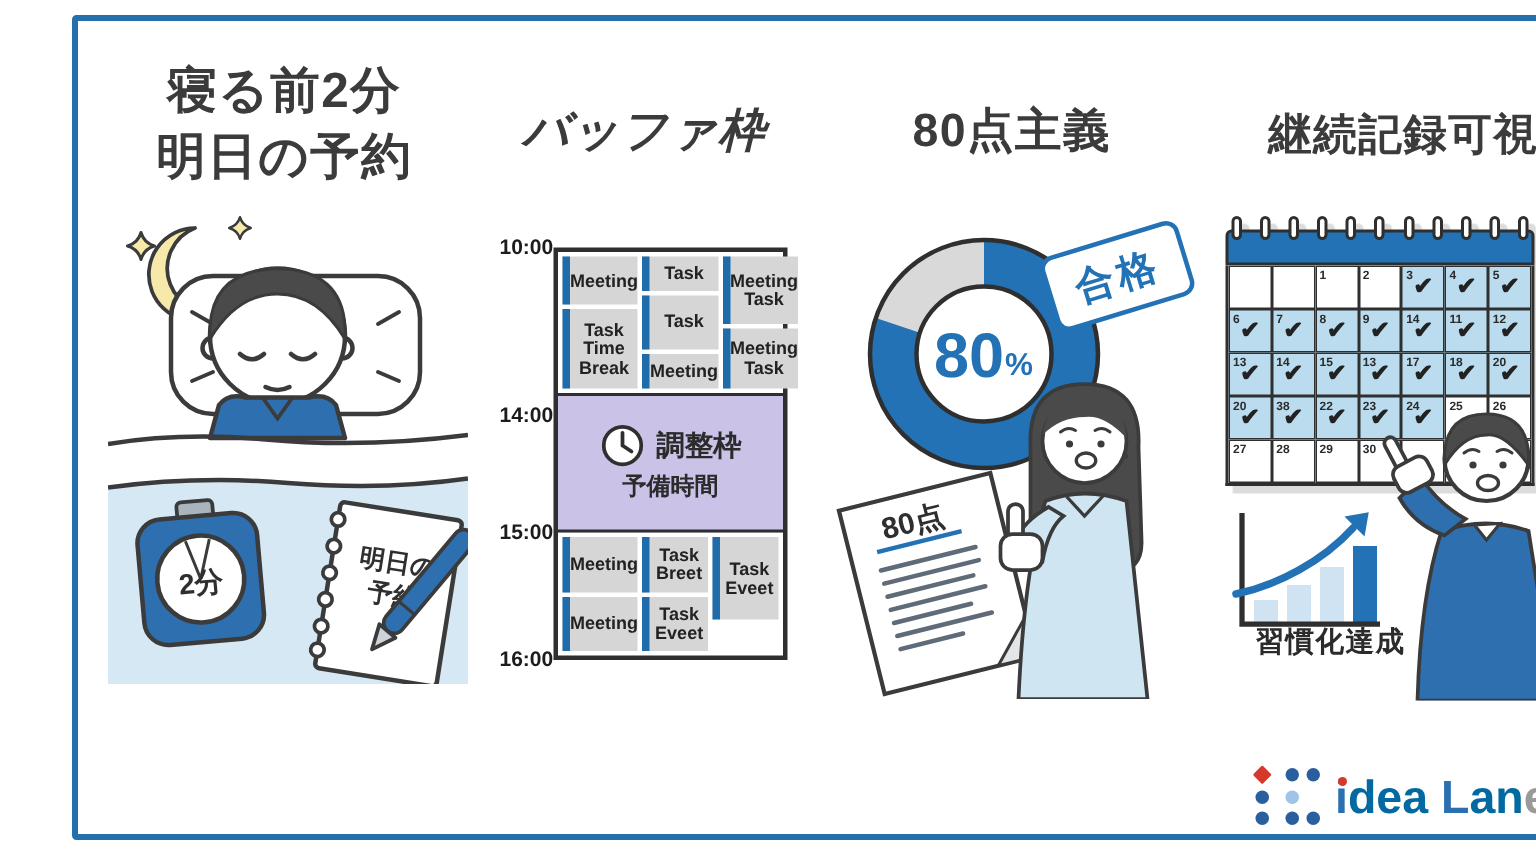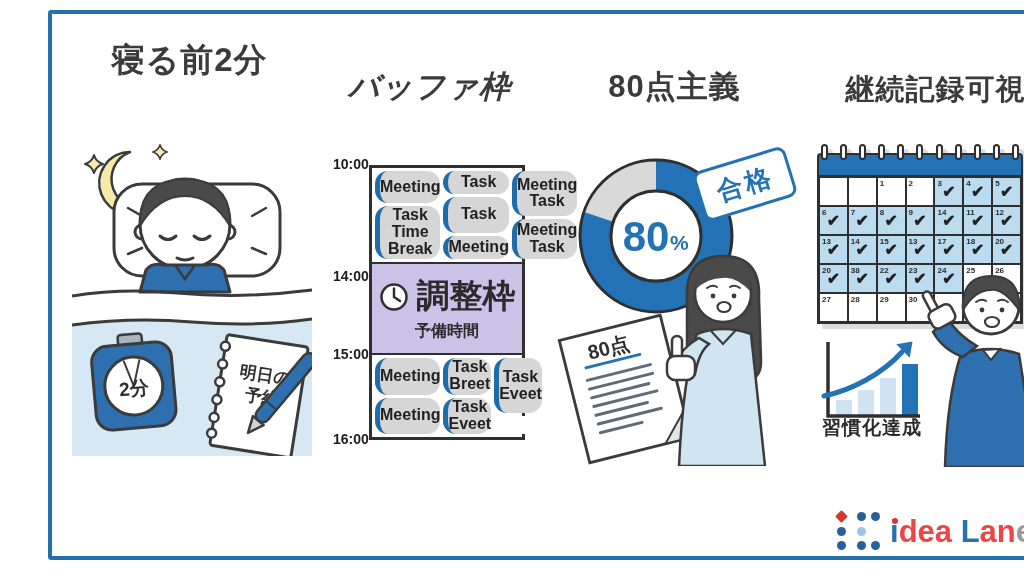--- a/index.html
+++ b/index.html
@@ -8,62 +8,63 @@
   .abs{position:absolute;}
   .frame{position:absolute;left:11px;top:10px;right:12px;bottom:12px;border:4px solid #2470ad;border-radius:3px;}
   .title{position:absolute;text-align:center;font-weight:800;color:#3b3b3b;letter-spacing:1px;}
   .title-line{line-height:44px;}
   
   .sched-wrap{position:absolute;left:296px;top:152px;width:198px;height:300px;}
   .time-label{position:absolute;left:0;width:32px;text-align:right;font-size:14px;font-weight:700;color:#1c1c1c;}
   .sched-grid{position:absolute;left:36px;top:13px;width:156px;height:275px;border:3px solid #2f2f2f;background:#fff;box-sizing:border-box;display:flex;flex-direction:column;}
   .sched-section{display:flex;gap:3px;padding:3px;box-sizing:border-box;}
   .sched-col{flex:1;display:flex;flex-direction:column;gap:3px;}
-  .sched-block{background:#d6d6d6;border-left:5px solid #1f6cab;display:flex;align-items:center;justify-content:center;text-align:center;font-size:16px;font-weight:700;color:#222;line-height:1.05;white-space:pre-line;flex-basis:0;border-radius:13px;}
+  .sched-block{background:#d6d6d6;border-left:5px solid #1f6cab;display:flex;align-items:center;justify-content:center;text-align:center;font-size:12px;font-weight:700;color:#222;line-height:1.05;white-space:pre-line;flex-basis:0;}
   .sched-empty{background:#fff;border-left:none;}
   .buffer-block{background:#cbc2e8;border-top:2px solid #2f2f2f;border-bottom:2px solid #2f2f2f;display:flex;flex-direction:column;align-items:center;justify-content:center;}
   .buffer-row{display:flex;align-items:center;gap:8px;}
-  .buffer-title{font-size:33px;font-weight:800;color:#2b2b2b;}
+  .buffer-title{font-size:19px;font-weight:800;color:#2b2b2b;}
   .buffer-sub{font-size:16px;font-weight:800;color:#2b2b2b;margin-top:2px;}
   
   .stamp{position:absolute;left:660px;top:158px;width:90px;height:46px;border:3.5px solid #2272b5;border-radius:9px;background:#fff;display:flex;align-items:center;justify-content:center;transform:rotate(-17deg);font-size:26px;font-weight:800;color:#2272b5;letter-spacing:3px;z-index:6;}
   
   .calendar{position:absolute;left:780px;top:144px;width:206px;height:184px;filter:drop-shadow(5px 5px 0 #dcdcdc);z-index:2;}
   .cal-rings{position:absolute;left:4px;right:4px;top:0;height:18px;display:flex;justify-content:space-between;z-index:3;}
   .ring{width:7px;height:16px;border:2.5px solid #2f2f2f;border-radius:5px;background:#fff;box-sizing:border-box;}
   .cal-header{position:absolute;left:0;right:0;top:9px;height:24px;background:#2272b5;border:2.5px solid #2f2f2f;border-radius:4px 4px 0 0;box-sizing:border-box;}
   .cal-grid{position:absolute;left:0;right:0;top:33px;border:2.5px solid #2f2f2f;border-top:none;background:#fff;box-sizing:border-box;}
   .cal-row{display:flex;}
   .cal-cell{flex:1;height:29px;border:1.1px solid #2f2f2f;position:relative;background:#fff;box-sizing:border-box;}
   .cal-cell.checked{background:#badcee;}
   .cal-day{position:absolute;top:0.5px;left:2px;font-size:8px;font-weight:700;color:#2b2b2b;}
   .cal-check{display:block;text-align:center;font-size:16px;line-height:27px;font-weight:900;color:#222;}
-  .chart-label{position:absolute;left:770px;top:415px;width:130px;text-align:center;font-size:19px;font-weight:800;color:#2b2b2b;letter-spacing:1px;}
+  .chart-label{position:absolute;left:770px;top:415px;width:130px;text-align:right;font-size:19px;font-weight:800;color:#2b2b2b;letter-spacing:1px;}
   
   .logo{position:absolute;left:797px;top:507px;height:50px;display:flex;align-items:center;gap:10px;}
   .logo-mark{position:relative;width:46px;height:42px;}
   .logo-dot{position:absolute;width:9px;height:9px;border-radius:50%;}
   .logo-dot.diamond{border-radius:1px;transform:rotate(45deg);}
   .logo-text{font-size:31px;font-weight:800;display:flex;align-items:baseline;}
   .logo-part{white-space:pre;}
   .logo-blue{color:#2a6fb2;}
-  .logo-gray{color:#ef4444;}
+  .logo-gray{color:#0369a1;}
   .logo-lightgray{color:#9a9a9a;}
   .logo-i-dot{position:relative;}
   .logo-i-dot::after{content:'';position:absolute;left:1.5px;top:4px;width:6px;height:6px;border-radius:50%;background:#d6382c;}
 </style>
 </head>
 <body>
 
 <div class="stage">
 
   <div class="frame"></div>
 
   <div class="title" style="left:35px;top:38px;width:235px;font-size:33px;">
     <div class="title-line">寝る前2分</div>
+    <div class="title-line">明日の予約</div>
   </div>
   <div class="title" style="left:290px;top:66px;width:205px;font-size:31px;font-style:italic;">バッファ枠</div>
   <div class="title" style="left:535px;top:66px;width:205px;font-size:31px;">80点主義</div>
   <div class="title" style="left:786px;top:70px;width:255px;font-size:29px;">継続記録可視化</div>
 
   <svg class="abs" style="left:35px;top:138px;" width="240" height="318" viewBox="0 0 240 318">
     <g>
       <path d="M0,-9 Q2,-2 9,0 Q2,2 0,9 Q-2,2 -9,0 Q-2,-2 0,-9 Z" transform="translate(22,26)" fill="#f6e9a9" stroke="#3b3b3b" stroke-width="2" stroke-linejoin="round"></path>
       <path d="M0,-9 Q2,-2 9,0 Q2,2 0,9 Q-2,2 -9,0 Q-2,-2 0,-9 Z" transform="translate(88,14) scale(0.8)" fill="#f6e9a9" stroke="#3b3b3b" stroke-width="2" stroke-linejoin="round"></path>
       <path d="M58,14 A31,31 0 1 0 79,68 A25,25 0 1 1 58,14 Z" fill="#f6e9a9" stroke="#3b3b3b" stroke-width="2.5" stroke-linejoin="round"></path>

